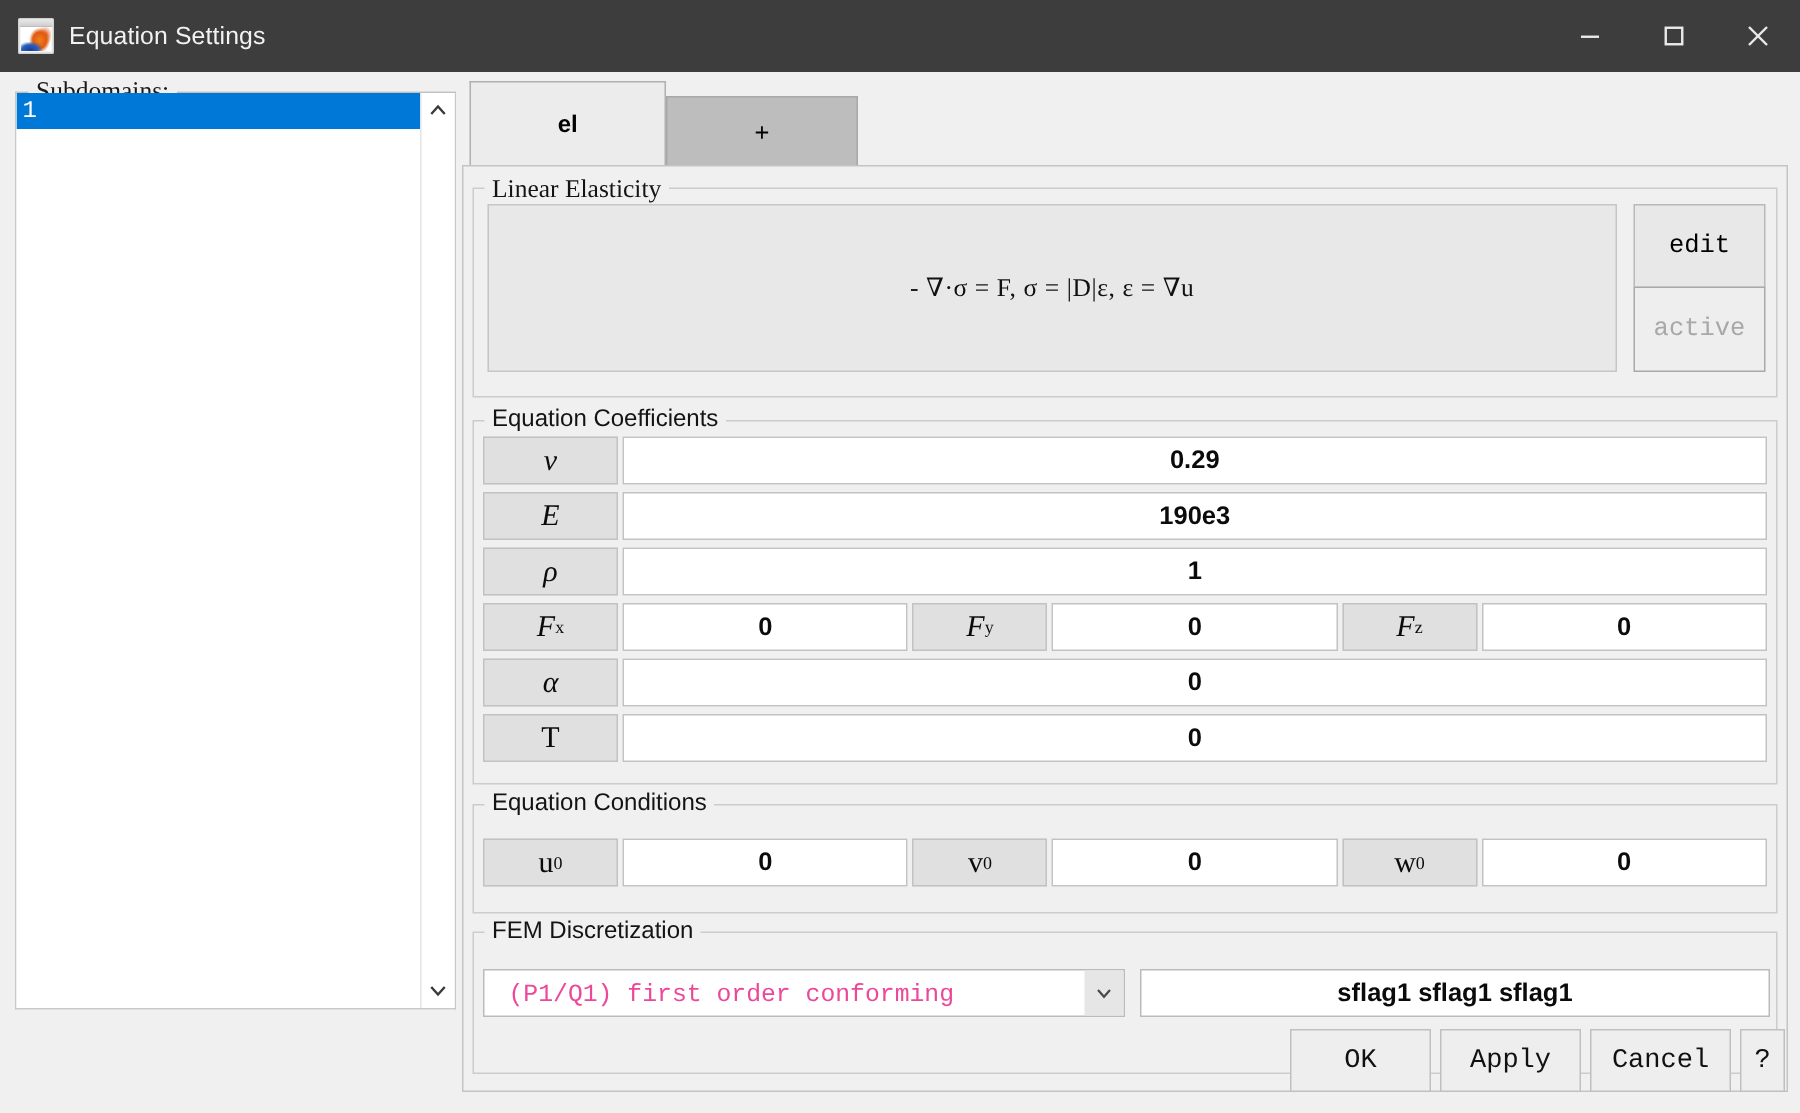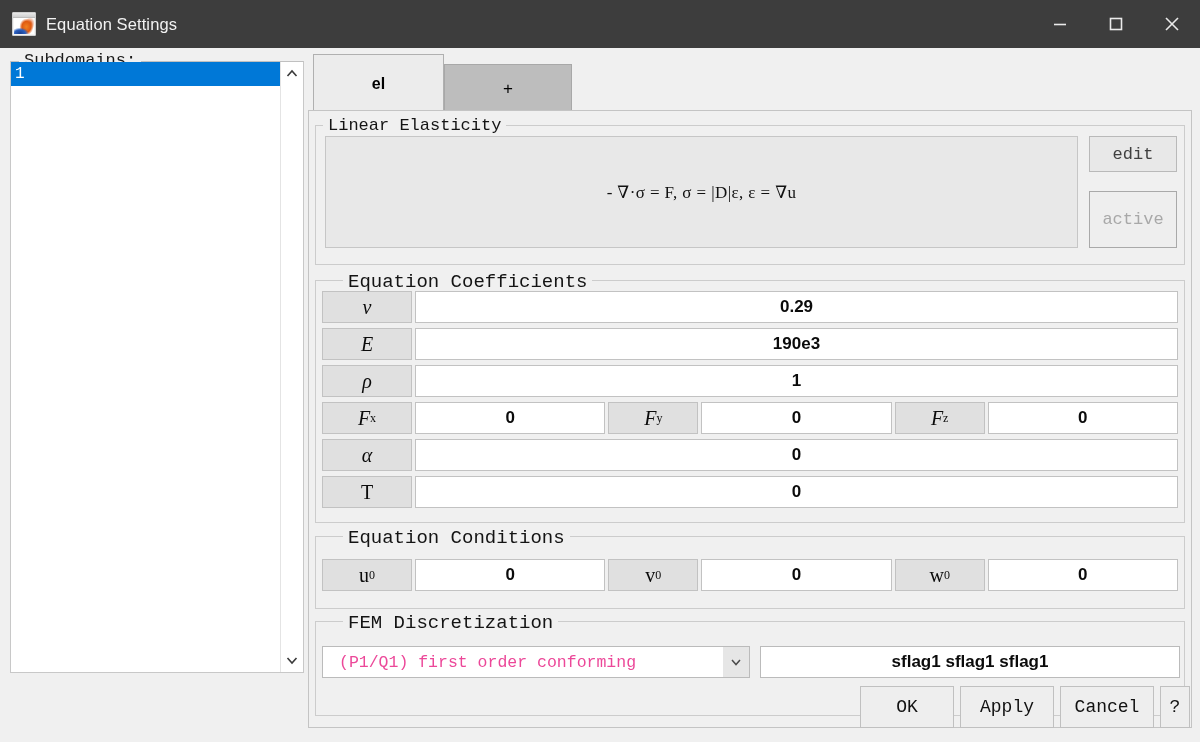--- a/index.html
+++ b/index.html
@@ -79,27 +79,26 @@
   }
   .group > .legend {
     position: absolute; top: -11px; left: 8px;
     background: #f0f0f0;
     padding: 0 5px;
     font-size: 17px;
     color: #1a1a1a;
     white-space: nowrap;
   }
   .legend.mono {
-    font-family: Liberation Mono, monospace;
+    font-family: Liberation Serif, serif;
     font-size: 17px;
   }
   .legend.sans {
-    font-family: Liberation Mono, monospace;
-    font-size: 19px;
-    margin-left: 20px;
+    font-family: Liberation Sans, sans-serif;
+    font-size: 16px;
   }
 
   #subdomains-group {
     left: 10px; top: 13px; width: 292px; height: 610px;
     background: #ffffff;
   }
   .listbox {
     position: absolute; left: 0; top: 0; right: 0; bottom: 0;
     background: #ffffff;
     overflow: hidden;
@@ -191,28 +190,28 @@
     box-sizing: border-box;
   }
   .eq-text {
     font-family: "Liberation Serif", "DejaVu Serif", serif;
     font-size: 17px;
     color: #111;
     letter-spacing: 0.4px;
   }
   .btn-edit {
     position: absolute; left: 773px; top: 10px;
-    width: 88px; height: 36px;
+    width: 88px; height: 56px;
     background: #e8e8e8;
     border: 1px solid #b9b9b9;
     box-sizing: border-box;
     display: flex; align-items: center; justify-content: center;
     font-family: "Liberation Mono", "DejaVu Sans Mono", monospace;
     font-size: 17px;
-    color: #404040;
+    color: #000000;
   }
   .btn-active {
     position: absolute; left: 773px; top: 65px;
     width: 88px; height: 57px;
     background: #eeeeee;
     border: 1px solid #a9a9a9;
     box-sizing: border-box;
     display: flex; align-items: center; justify-content: center;
     font-family: "Liberation Mono", "DejaVu Sans Mono", monospace;
     font-size: 17px;

